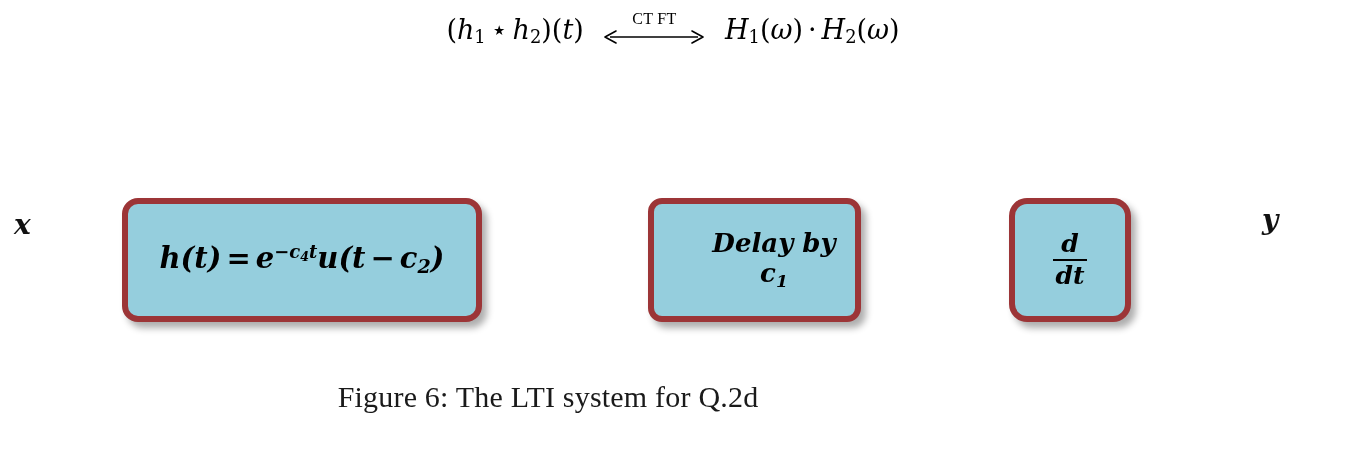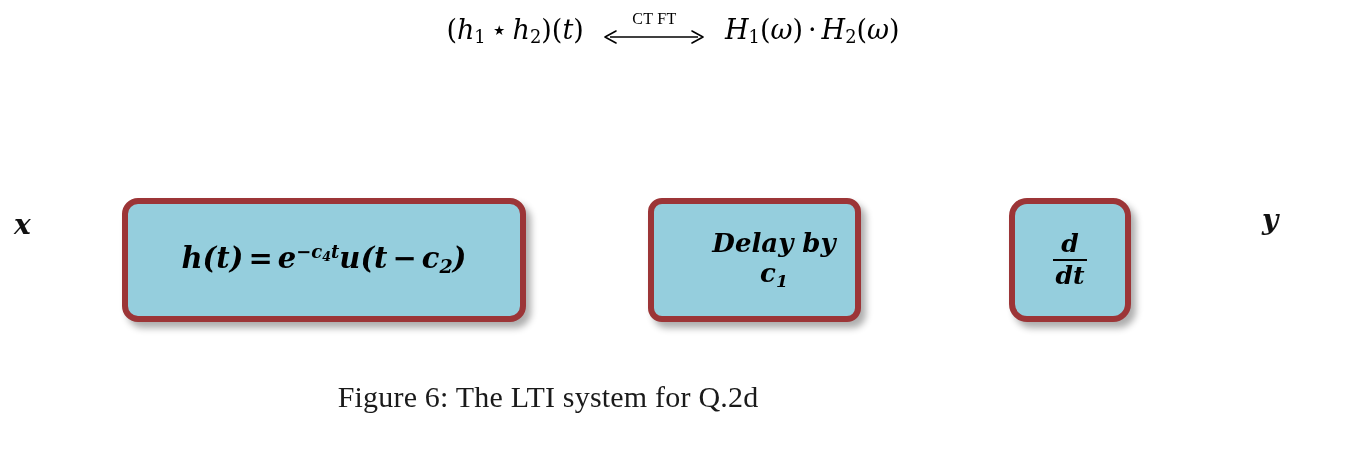--- a/index.html
+++ b/index.html
@@ -95,21 +95,21 @@
     text-align: center;
     color: #000;
   }
   .block-text {
     font-family: "DejaVu Serif", "Liberation Serif", serif;
     font-style: italic;
     font-weight: bold;
     line-height: 1.15;
   }
 
-  #block-h  { left: 122px; top: 198px; width: 404px; height: 124px; }
+  #block-h  { left: 122px; top: 198px; width: 360px; height: 124px; }
   #block-h .block-text { font-size: 29px; }
 
   #block-delay { left: 648px; top: 198px; width: 213px; height: 124px; border-radius: 14px; padding-left: 39px; }
   #block-delay .block-text { font-size: 26px; }
 
   #block-deriv { left: 1009px; top: 198px; width: 122px; height: 124px; border-radius: 18px; }
   #block-deriv .block-text { font-size: 25px; }
 
   
   .frac {

